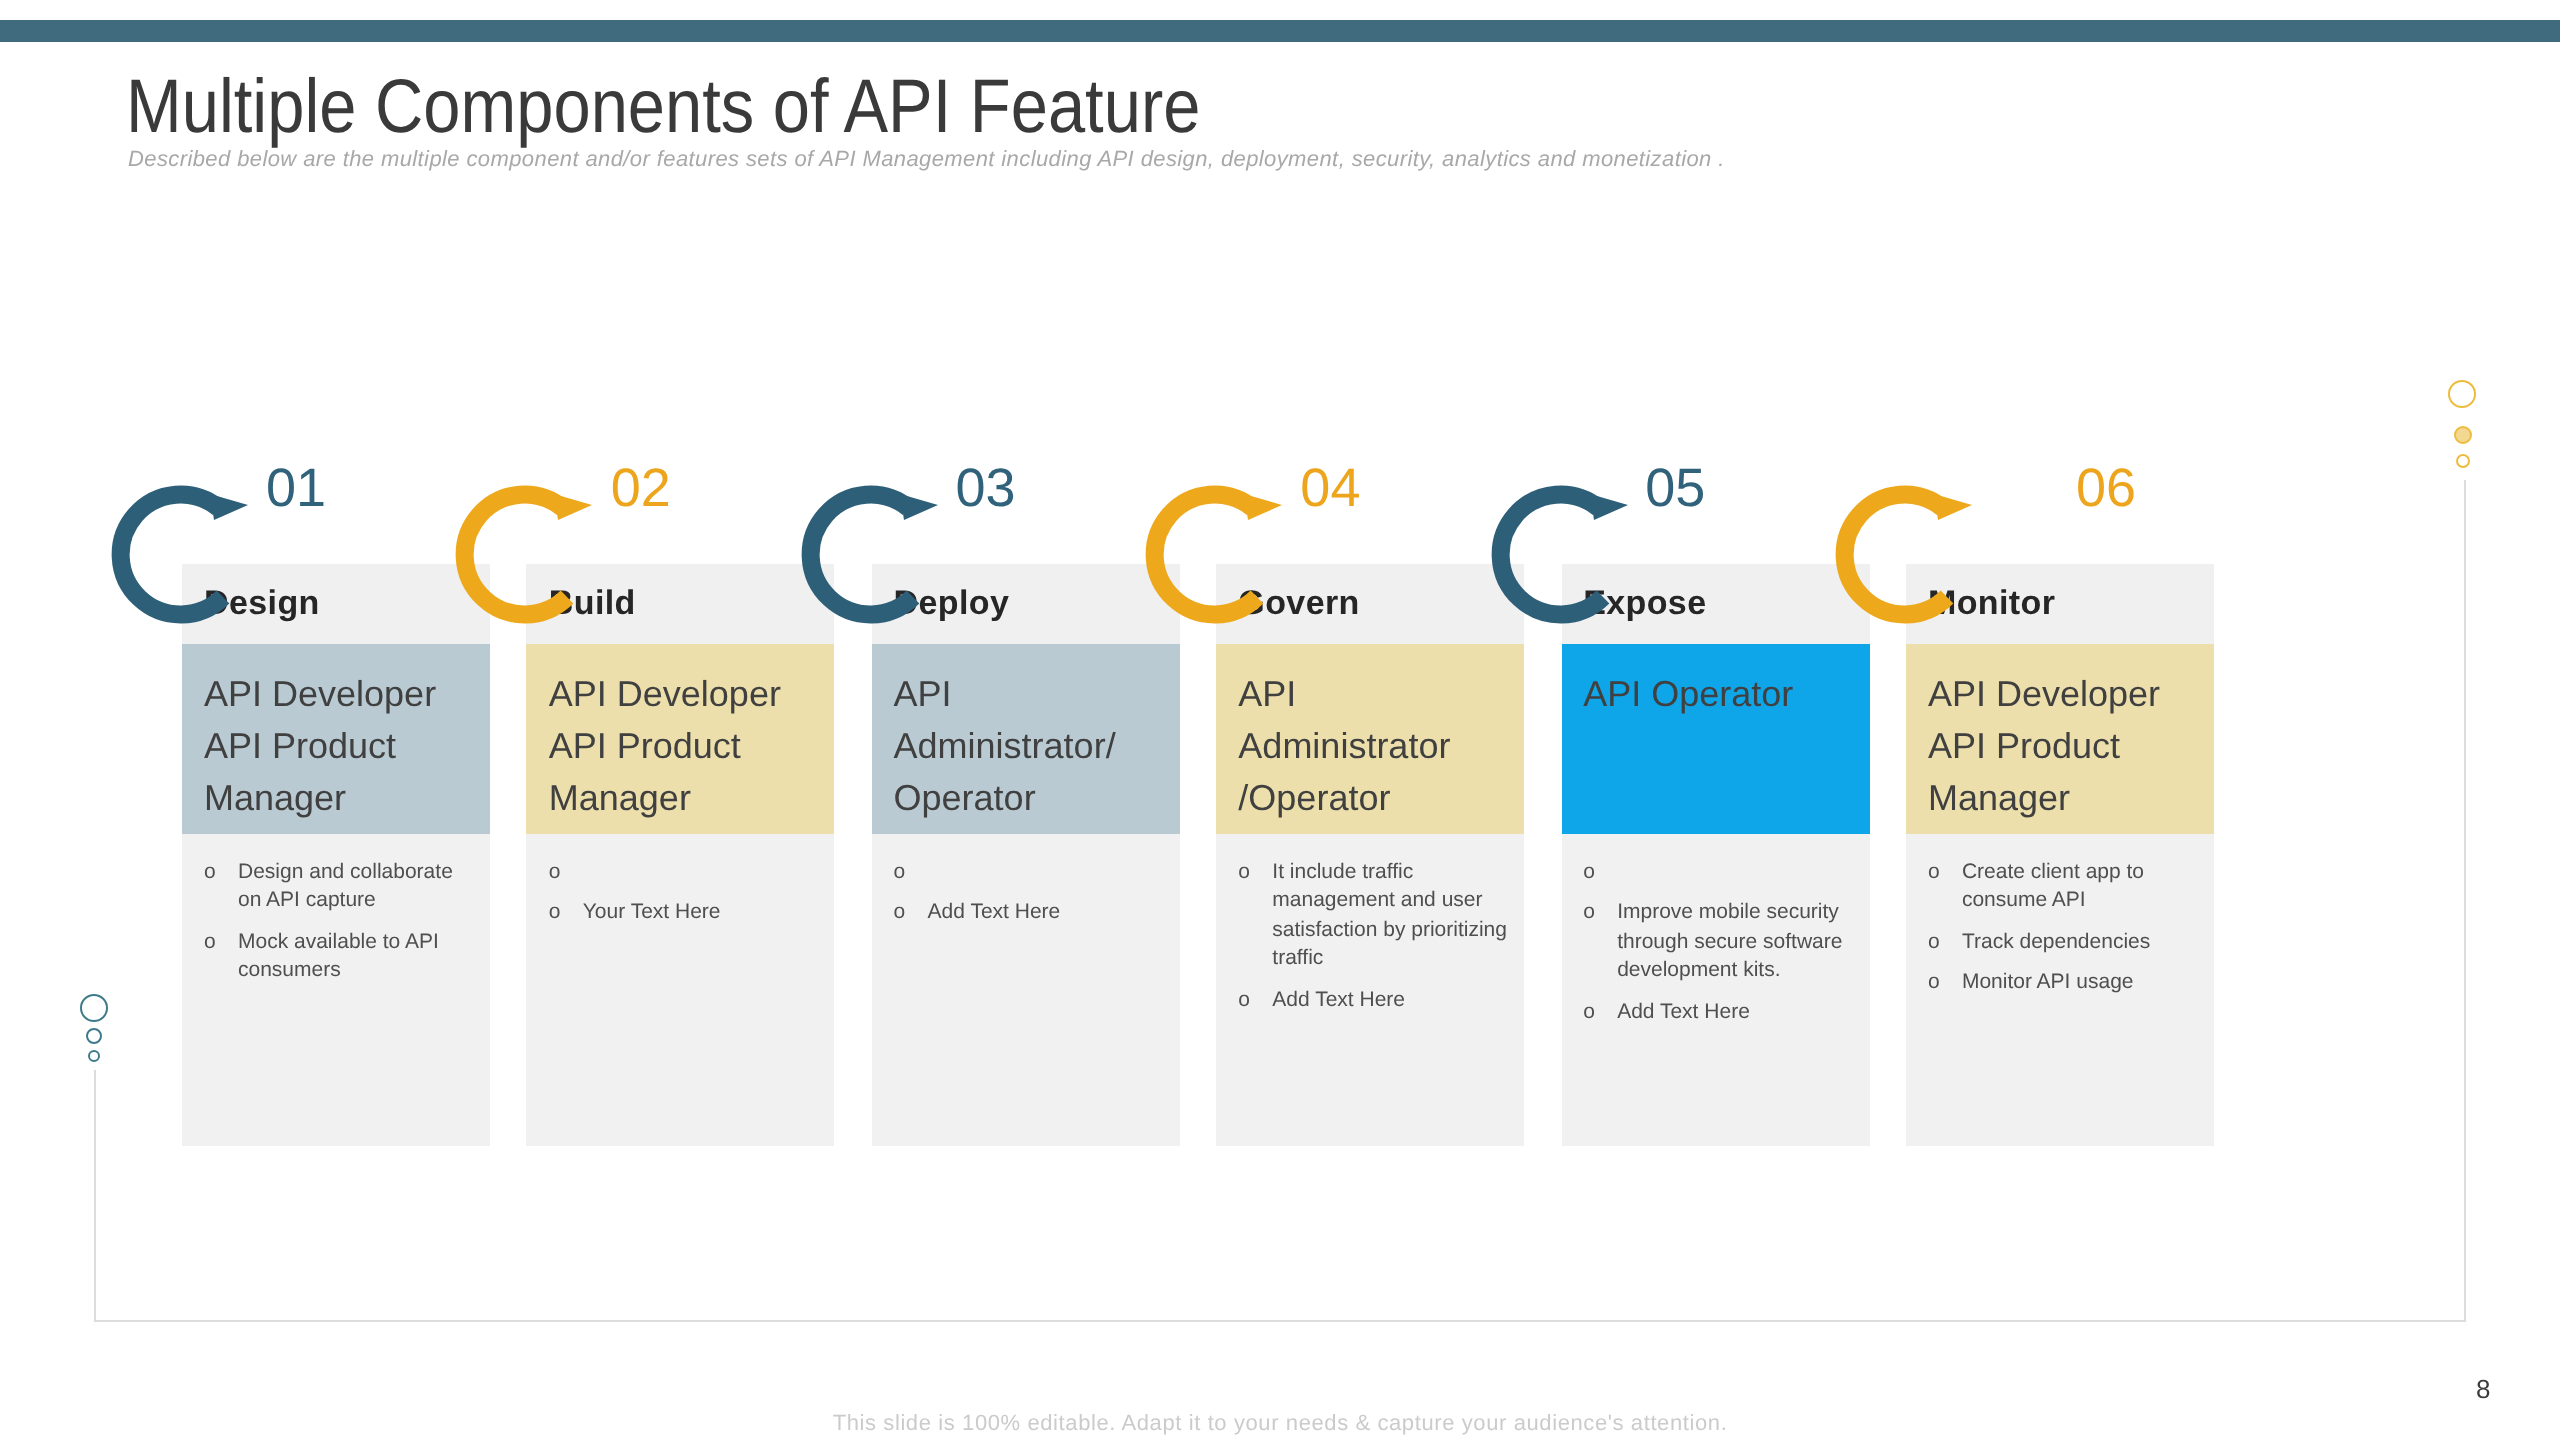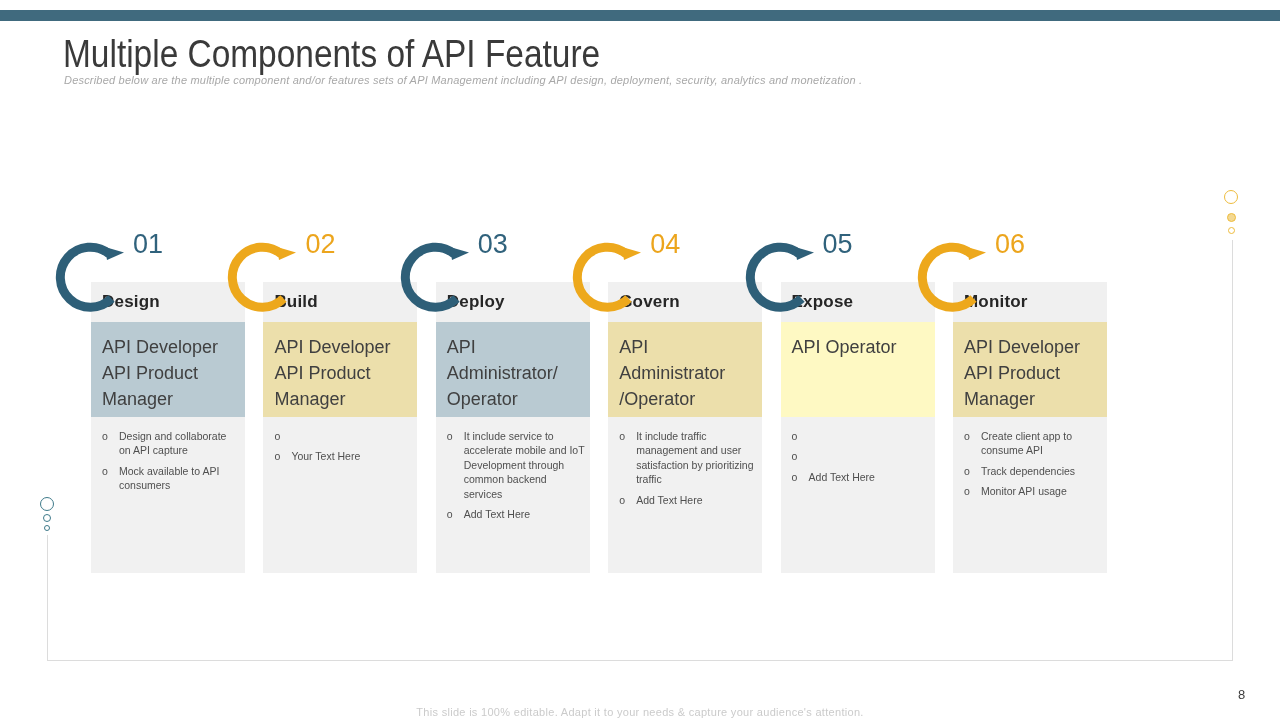--- a/index.html
+++ b/index.html
@@ -106,21 +106,20 @@
       <polygon class="arc-tip" points="51,10 70,15.5 53,23" fill="#2e5f78"></polygon>
     </svg>
     <div class="col-number" style="color: rgb(48, 98, 124);">03</div>
     <div class="card-header" style="background: rgb(240, 240, 240);">Deploy</div>
     <div class="role-box" style="background: rgb(185, 202, 210);">API
 Administrator/
 Operator</div>
     <div class="bullets" style="background: rgb(241, 241, 241);">
         <div class="bullet">
           <span class="bullet-marker">o</span>
-          <span class="bullet-text">It include service to accelerate mobile and IoT Development through common backend services</span>
         </div>
         <div class="bullet">
           <span class="bullet-marker">o</span>
           <span class="bullet-text">Add Text Here</span>
         </div>
       </div>
   </div>
 
   <div class="column">
     <svg class="arc-svg" viewBox="0 0 80 80">
@@ -144,41 +143,42 @@
       </div>
   </div>
 
   <div class="column">
     <svg class="arc-svg" viewBox="0 0 80 80">
       <path class="arc-path" d="M 55.3 17 A 30 30 0 1 0 57.5 61.5" fill="none" stroke-width="9" stroke="#2e5f78"></path>
       <polygon class="arc-tip" points="51,10 70,15.5 53,23" fill="#2e5f78"></polygon>
     </svg>
     <div class="col-number" style="color: rgb(48, 98, 124);">05</div>
     <div class="card-header" style="background: rgb(240, 240, 240);">Expose</div>
-    <div class="role-box" style="background: #fef9c3;">API Operator</div>
-    <div class="bullets" style="background: rgb(241, 241, 241);">
-        <div class="bullet">
-          <span class="bullet-marker">o</span>
-        </div>
-        <div class="bullet">
-          <span class="bullet-marker">o</span>
+    <div class="role-box" style="background: #0ea5e9;">API Operator</div>
+    <div class="bullets" style="background: rgb(241, 241, 241);">
+        <div class="bullet">
+          <span class="bullet-marker">o</span>
+        </div>
+        <div class="bullet">
+          <span class="bullet-marker">o</span>
+          <span class="bullet-text">Improve mobile security through secure software development kits.</span>
         </div>
         <div class="bullet">
           <span class="bullet-marker">o</span>
           <span class="bullet-text">Add Text Here</span>
         </div>
       </div>
   </div>
 
   <div class="column">
     <svg class="arc-svg" viewBox="0 0 80 80">
       <path class="arc-path" d="M 55.3 17 A 30 30 0 1 0 57.5 61.5" fill="none" stroke-width="9" stroke="#eda81c"></path>
       <polygon class="arc-tip" points="51,10 70,15.5 53,23" fill="#eda81c"></polygon>
     </svg>
-    <div class="col-number" style="color: rgb(236, 165, 29);">06</div>
+    <div class="col-number" style="color: rgb(236, 165, 29); margin-left: 43px;">06</div>
     <div class="card-header" style="background: rgb(240, 240, 240);">Monitor</div>
     <div class="role-box" style="background: rgb(236, 223, 171);">API Developer
 API Product Manager</div>
     <div class="bullets" style="background: rgb(241, 241, 241);">
         <div class="bullet">
           <span class="bullet-marker">o</span>
           <span class="bullet-text">Create client app to consume API</span>
         </div>
         <div class="bullet">
           <span class="bullet-marker">o</span>

